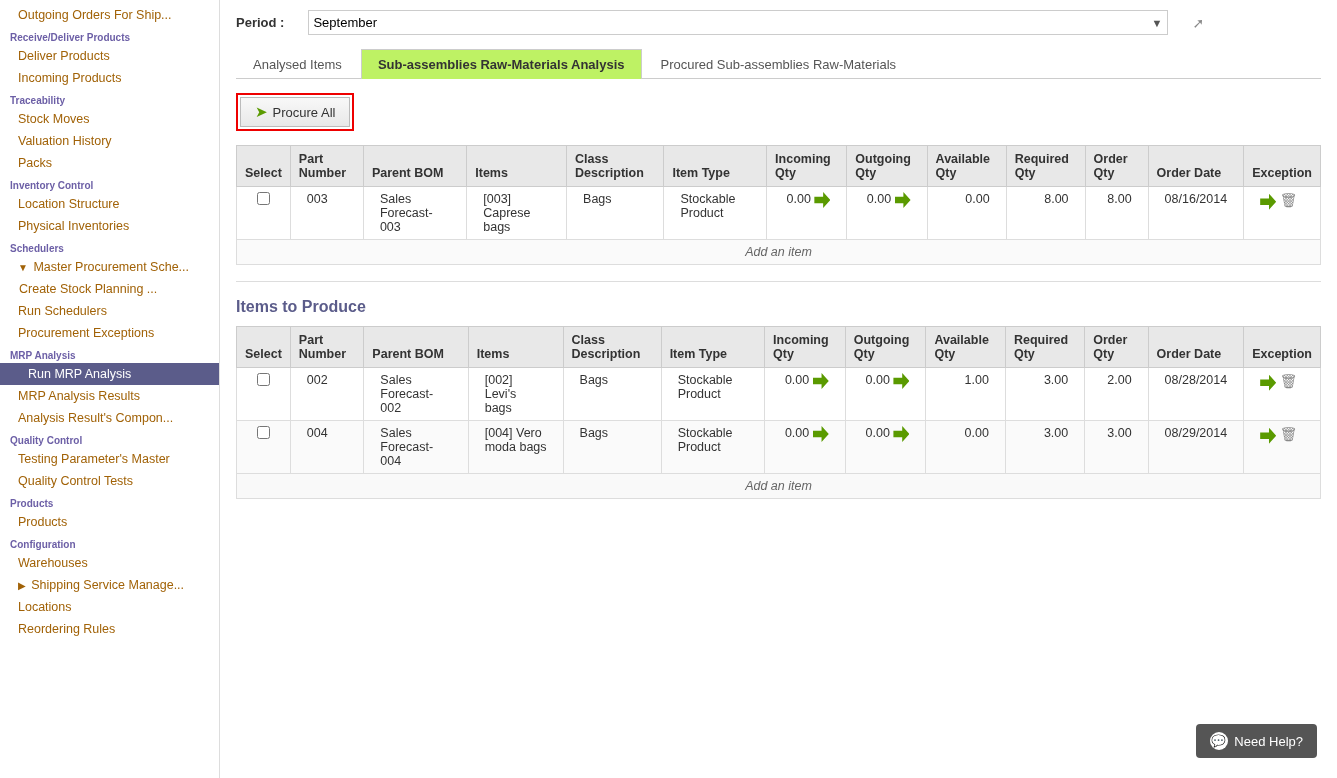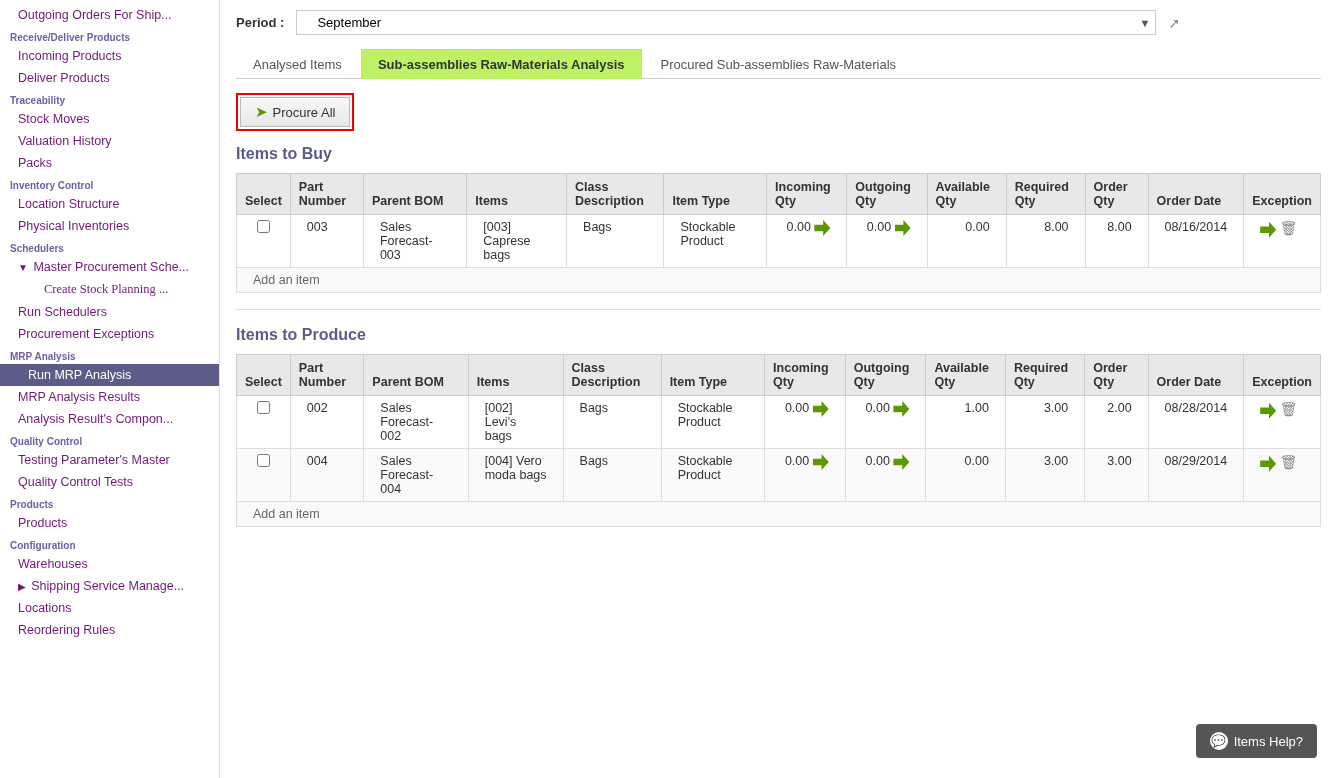--- a/index.html
+++ b/index.html
@@ -16,21 +16,21 @@
       font-size: 12.5px;
     }
     .sidebar-section-label {
       color: #6c5fa6;
       font-weight: bold;
       padding: 6px 10px 2px 10px;
       font-size: 10px;
     }
     .sidebar-item {
       padding: 4px 10px 4px 18px;
-      color: #701a75;
+      color: #a16207;
       cursor: pointer;
     }
     .sidebar-item.active {
       background: #5b5c8a;
       color: #fff;
       border-radius: 0;
       padding-left: 28px;
     }
     .sidebar-arrow { font-size: 10px; margin-right: 2px; }
 
@@ -40,31 +40,31 @@
       overflow-y: auto;
       padding: 10px 16px;
       background: #fff;
     }
 
     
     .period-row {
       display: flex;
       align-items: center;
       margin-bottom: 14px;
-      gap: 12px;
+      gap: 24px;
     }
     .period-label { font-weight: bold; color: #333; font-size: 13px; }
     .period-select-wrapper {
       position: relative;
       flex: 1;
       max-width: 860px;
     }
     .period-select-wrapper select {
       width: 100%;
-      padding: 4px 24px 4px 20px;
+      padding: 4px 24px 4px 4px;
       border: 1px solid #ccc;
       background: #fff;
       font-size: 13px;
       appearance: none;
       -webkit-appearance: none;
       cursor: pointer;
     }
     .period-select-wrapper .arrow-icon {
       position: absolute;
       right: 6px;
@@ -157,20 +157,22 @@
       color: #333;
     }
     .data-table tr:nth-child(even) td { background: #fafafa; }
     .checkbox-cell { width: 30px; text-align: center; }
     .number-cell { text-align: right; }
     .link-cell { color: #5b5c8a; cursor: pointer; }
     .add-item-row td {
       background: #f9f9f9;
       color: #666;
       cursor: pointer;
+      font-style: italic;
+      text-align: center;
     }
     .icon-arrow-right {
       display: inline-block;
       width: 16px;
       height: 16px;
       background: #5a9a00;
       clip-path: polygon(0 30%, 55% 30%, 55% 0%, 100% 50%, 55% 100%, 55% 70%, 0 70%);
       vertical-align: middle;
       cursor: pointer;
     }
@@ -219,24 +221,24 @@
 
 <div id="sidebar">
   <div class="sidebar-item">
     <span>Outgoing Orders For Ship...</span>
   </div>
 
   <div class="sidebar-section-label">
     <span>Receive/Deliver Products</span>
   </div>
   <div class="sidebar-item">
+    <span>Deliver Products</span>
+  </div>
+  <div class="sidebar-item">
     <span>Incoming Products</span>
-  </div>
-  <div class="sidebar-item">
-    <span>Deliver Products</span>
   </div>
 
   <div class="sidebar-section-label">
     <span>Traceability</span>
   </div>
   <div class="sidebar-item">
     <span>Stock Moves</span>
   </div>
   <div class="sidebar-item">
     <span>Valuation History</span>
@@ -255,21 +257,21 @@
     <span>Physical Inventories</span>
   </div>
 
   <div class="sidebar-section-label">
     <span>Schedulers</span>
   </div>
   <div class="sidebar-item">
     <span class="sidebar-arrow">▼</span>
     <span>Master Procurement Sche...</span>
   </div>
-  <div class="sidebar-item" style="padding-left:44px;font-family:Liberation Serif, serif;">
+  <div class="sidebar-item" style="padding-left:19px;">
     <span>Create Stock Planning ...</span>
   </div>
   <div class="sidebar-item">
     <span>Run Schedulers</span>
   </div>
   <div class="sidebar-item">
     <span>Procurement Exceptions</span>
   </div>
 
   <div class="sidebar-section-label">
@@ -352,21 +354,20 @@
 
   
   <div class="procure-all-wrapper">
     <button class="procure-all-btn">
       <span class="green-arrow">➤</span>
       <span>Procure All</span>
     </button>
   </div>
 
   
-  <div class="section-title">Items to Buy</div>
   <table class="data-table">
     <thead>
       <tr>
         <th><span>Select</span></th>
         <th><span>Part Number</span></th>
         <th><span>Parent BOM</span></th>
         <th><span>Items</span></th>
         <th><span>Class Description</span></th>
         <th><span>Item Type</span></th>
         <th><span>Incoming Qty</span></th>
@@ -485,14 +486,14 @@
       <tr class="add-item-row">
         <td colspan="13">Add an item</td>
       </tr>
     </tbody>
   </table>
 
 </div>
 
 <div class="help-btn">
   <div class="help-icon">💬</div>
-  <span>Items Help?</span>
+  <span>Need Help?</span>
 </div>
 
 </body></html>

